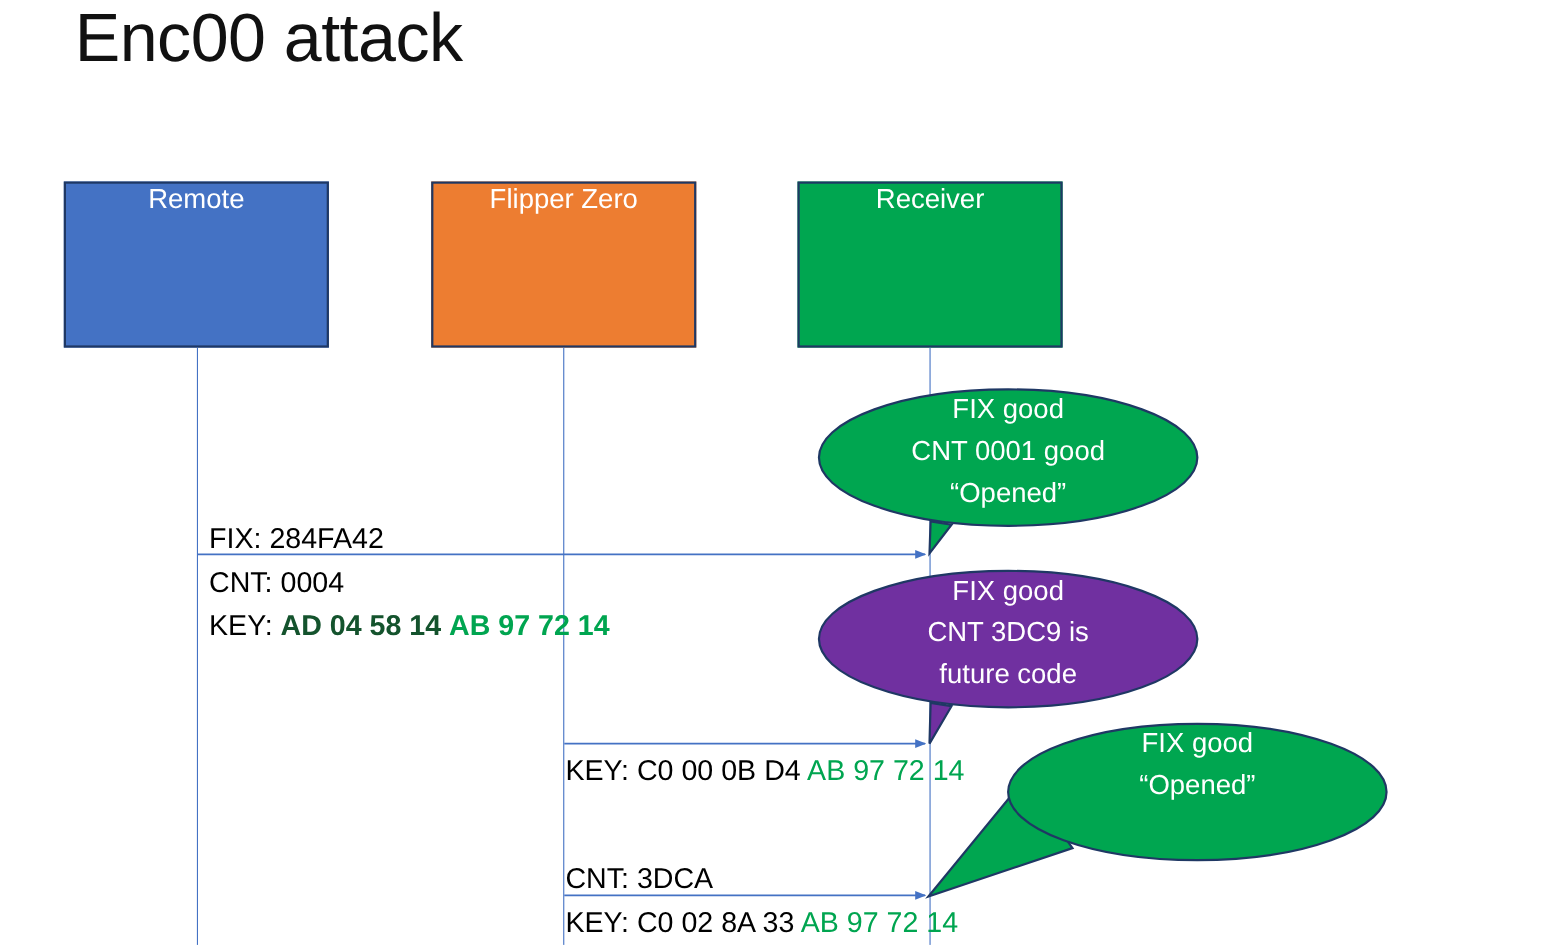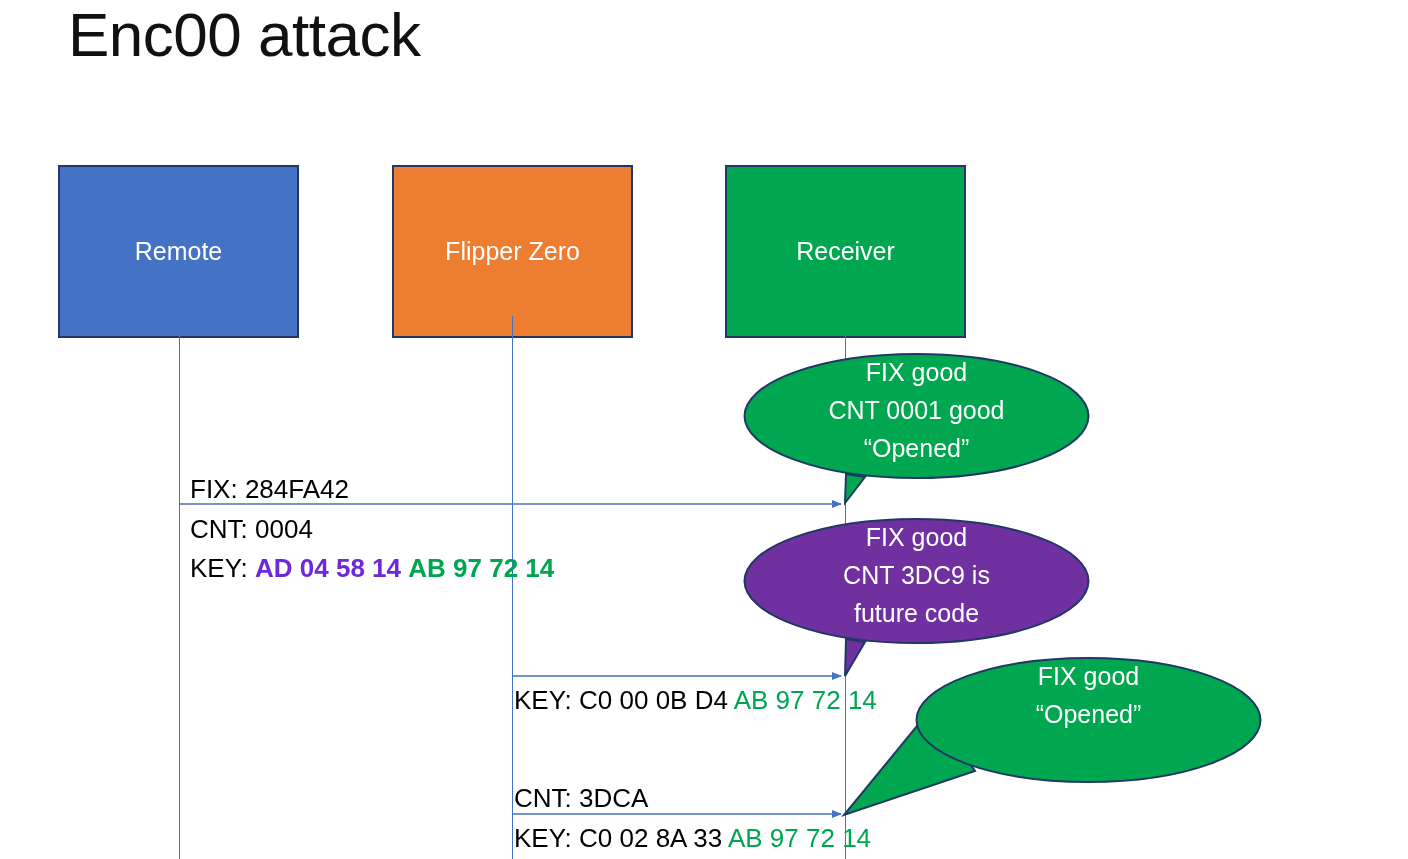--- a/index.html
+++ b/index.html
@@ -12,23 +12,23 @@
 
   
   .title{
     position:absolute;left:68px;top:2px;
     font-size:62px;font-weight:400;line-height:1.05;
     color:#111111;letter-spacing:-0.5px;white-space:nowrap;
   }
 
   
   .actor{
-    position:absolute;top:165px;height:173px;width:241px;
+    position:absolute;top:165px;height:151px;width:241px;
     border:2px solid #1F3864;
-    display:flex;align-items:center;justify-content:center;
+    display:flex;align-items:flex-start;justify-content:center;
     color:#ffffff;font-size:25px;font-weight:400;
     box-sizing:border-box;
   }
   .actor.remote{left:58px;background:#4472C4;}
   .actor.flipper{left:392px;background:#ED7D31;}
   .actor.receiver{left:725px;background:#00A650;}
 
   
   .lifeline{
     position:absolute;width:0;border-left:1.5px solid #4472C4;
@@ -36,21 +36,21 @@
   }
   .lifeline.l1{left:179px;}
   .lifeline.l2{left:512px;}
   .lifeline.l3{left:845px;}
 
   
   #arrows{position:absolute;left:0;top:0;width:1408px;height:859px;pointer-events:none;}
 
   
   .msg{position:absolute;font-size:26px;line-height:39px;white-space:nowrap;color:#000;}
-  .msg .red{color:#6d28d9;font-weight:700;}
+  .msg .red{color:#14532d;font-weight:700;}
   .msg .grn{color:#00A550;font-weight:700;}
   .msg .grn-n{color:#00A550;font-weight:400;}
 
   .m1-fix{left:190px;top:470px;}
   .m1-cnt{left:190px;top:510px;text-align:right;}
   .m1-key{left:190px;top:549px;}
   .m2-cnt{left:514px;top:641px;}
   .m2-key{left:514px;top:681px;}
   .m3-cnt{left:514px;top:779px;text-align:right;}
   .m3-key{left:514px;top:819px;}

